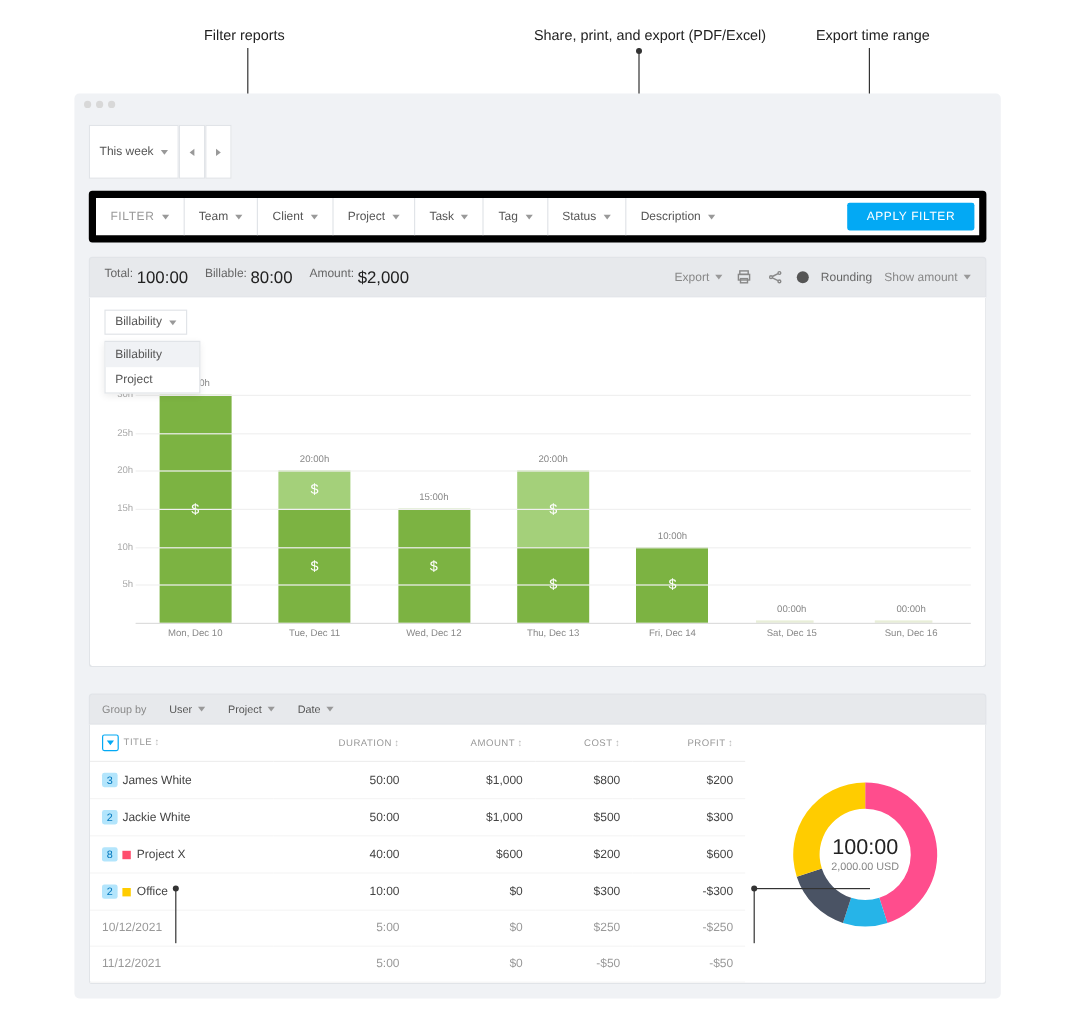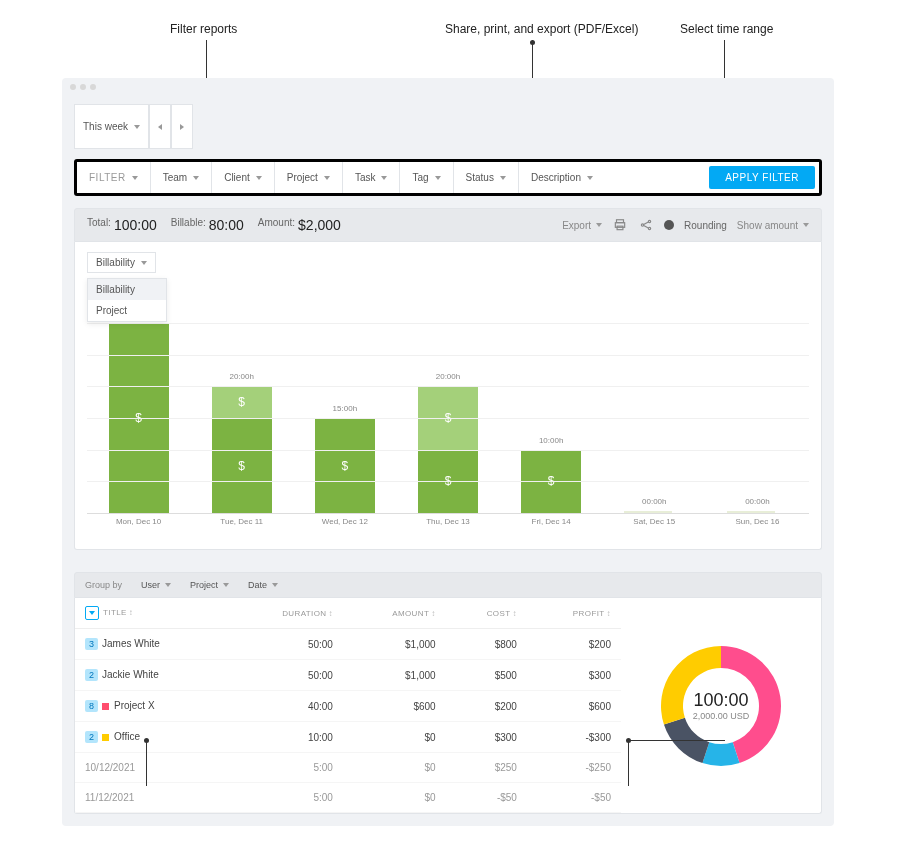--- a/index.html
+++ b/index.html
@@ -15,21 +15,21 @@
   .topbar { display: flex; align-items: center; justify-content: space-between; margin-bottom: 10px; }
   .tabs { display: flex; background: #fff; border: 1px solid #e1e4e8; border-radius: 3px; }
   .tab { padding: 6px 10px; font-size: 10px; color: #555; border-right: 1px solid #e1e4e8; cursor: pointer; }
   .tab:last-child { border-right: none; }
   .tab.active { background: #eceef1; }
   .tab.label { text-transform: uppercase; color: #999; letter-spacing: 0.5px; cursor: default; }
   .timerange { display: flex; gap: 0; }
   .tr-btn { background: #fff; border: 1px solid #e1e4e8; padding: 16px 8px; font-size: 10px; color: #555; display: flex; align-items: center; gap: 6px; cursor: pointer; }
   .tr-nav { width: 22px; justify-content: center; }
 
-  .filterbar { display: flex; background: #fff; border: 3px solid #000000; border-radius: 3px; margin-bottom: 12px; }
+  .filterbar { display: flex; background: #fff; border: 6px solid #000000; border-radius: 3px; margin-bottom: 12px; }
   .filter-item { padding: 8px 12px; font-size: 10px; color: #555; border-right: 1px solid #e1e4e8; display: flex; align-items: center; gap: 6px; cursor: pointer; }
   .filter-item.label { text-transform: uppercase; color: #999; letter-spacing: 0.5px; cursor: default; }
   .filter-spacer { flex: 1; border-right: none; }
   .apply-btn { background: #03a9f4; color: #fff; border: none; padding: 6px 16px; font-size: 10px; letter-spacing: 0.5px; border-radius: 2px; margin: 4px; cursor: pointer; }
 
   .caret { width: 0; height: 0; border-left: 3px solid transparent; border-right: 3px solid transparent; border-top: 4px solid #999; display: inline-block; }
   .caret-left { border: none; width: 0; height: 0; border-top: 3px solid transparent; border-bottom: 3px solid transparent; border-right: 4px solid #999; }
   .caret-right { border: none; width: 0; height: 0; border-top: 3px solid transparent; border-bottom: 3px solid transparent; border-left: 4px solid #999; }
 
   .summarybar { display: flex; align-items: flex-start; padding: 8px 12px; background: #e7e9ec; border: 1px solid #e1e4e8; border-radius: 3px 3px 0 0; font-size: 10px; color: #666; }
@@ -78,21 +78,21 @@
   .donut-wrap { position: relative; width: 150px; height: 150px; }
   .donut-center { position: absolute; inset: 0; display: flex; flex-direction: column; align-items: center; justify-content: center; }
   .donut-center .big { font-size: 18px; color: #222; }
   .donut-center .small { font-size: 9px; color: #888; }
 </style>
 </head>
 <body>
 
 <div class="annotation" style="left:170px; top:22px;">Filter reports</div>
 <div class="annotation" style="left:445px; top:22px;">Share, print, and export (PDF/Excel)</div>
-<div class="annotation" style="left:680px; top:22px;">Select time range</div>
+<div class="annotation" style="left:680px; top:22px;">Export time range</div>
 
 <div class="ann-line" style="left:206px; top:40px; width:1px; height:118px;"></div>
 <div class="dot" style="left:204px; top:156px;"></div>
 <div class="ann-line" style="left:532px; top:40px; width:1px; height:165px;"></div>
 <div class="dot" style="left:530px; top:40px;"></div>
 <div class="ann-line" style="left:532px; top:206px; width:116px; height:1px;"></div>
 <div class="dot" style="left:646px; top:204px;"></div>
 <div class="ann-line" style="left:724px; top:40px; width:1px; height:63px;"></div>
 <div class="dot" style="left:722px; top:101px;"></div>
 
@@ -201,20 +201,28 @@
       <div class="billability-btn">
         <span>Billability</span>
         <span class="caret"></span>
       </div>
       <div class="billability-menu">
         <div class="sel">Billability</div>
         <div>Project</div>
       </div>
 
       <div class="chart-area">
+        <div class="y-axis" id="y-axis">
+            <div class="y-tick" style="top: -5px;">30h</div>
+            <div class="y-tick" style="top: 26.6667px;">25h</div>
+            <div class="y-tick" style="top: 58.3333px;">20h</div>
+            <div class="y-tick" style="top: 90px;">15h</div>
+            <div class="y-tick" style="top: 121.667px;">10h</div>
+            <div class="y-tick" style="top: 153.333px;">5h</div>
+          </div>
         <div class="plot" id="plot">
           <div class="bars-container" id="bars">
               <div class="bar-group">
                 <div class="bar-stack" style="height: 190px;">
                   <div class="bar-billable" style="height: 100%;">
                     <span class="dollar">$</span>
                   </div>
                   <div class="bar-label" style="top: -14px;">30:00h</div>
                 </div>
               </div>

